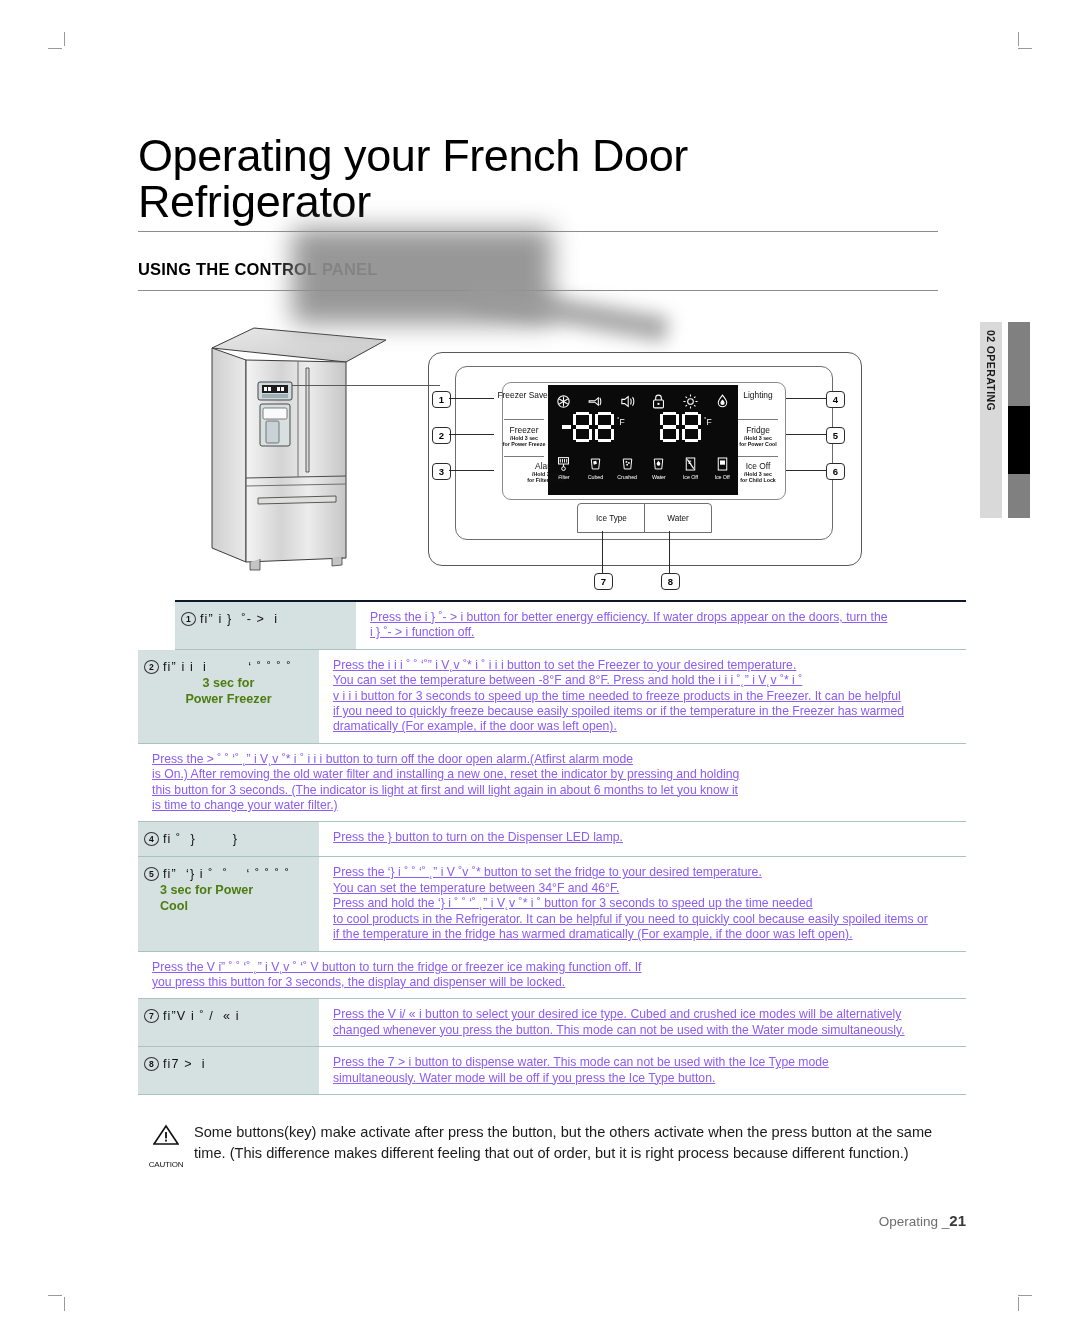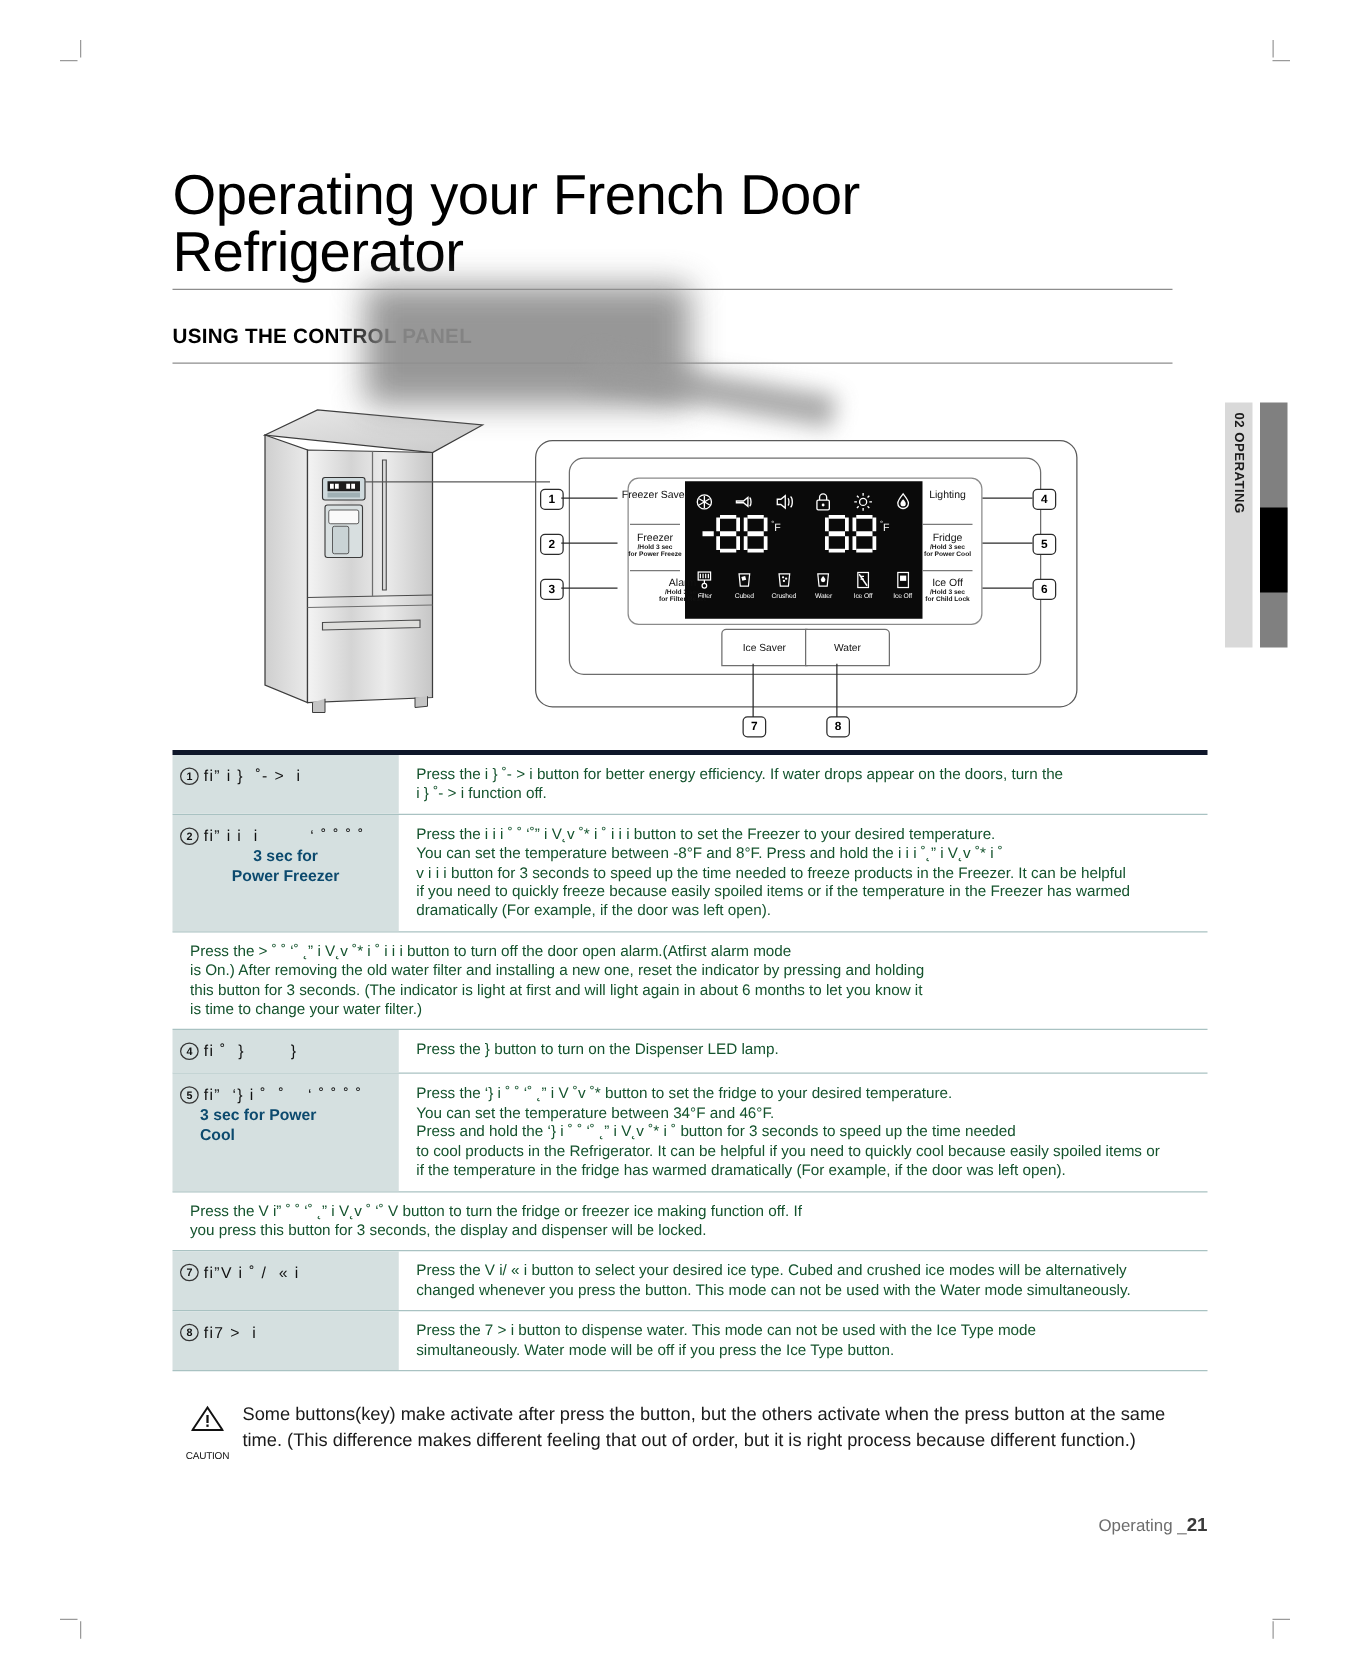--- a/index.html
+++ b/index.html
@@ -117,37 +117,37 @@
     background:#fff;font-size:9.5px;font-weight:bold;color:#000;
     display:flex;align-items:center;justify-content:center;
   }
   .lead{position:absolute;background:#2b2b2b;}
   .lead.h{height:1.1px;}
   .lead.v{width:1.1px;}
 
   
   #tbl{position:absolute;left:138px;top:600px;width:828px;}
   .trow{position:relative;border-bottom:1px solid #a9c2c2;display:flex;}
-  .trow:first-child{border-top:4px solid #0f172a;}
+  .trow:first-child{border-top:2px solid #0f172a;margin-left:37px;}
   .tlab{
     width:181px;flex:0 0 181px;background:#d5e0e0;box-sizing:border-box;
     padding:9px 6px 9px 6px;position:relative;
   }
   .tbody{
     flex:1;box-sizing:border-box;padding:8px 4px 8px 14px;
-    font-size:12.2px;line-height:15.4px;color:#14532d;
+    font-size:12.2px;line-height:15.4px;color:#8b5cf6;text-decoration:underline;
   }
   .tbody p{margin:0;}
   .labline{font-size:12.6px;line-height:16px;color:#111;white-space:pre;}
   .labnum{
     display:inline-flex;align-items:center;justify-content:center;
     width:13px;height:12px;border:1px solid #333;border-radius:50%;
     font-size:8.6px;font-weight:bold;margin-right:4px;vertical-align:1px;
   }
-  .labbold{font-size:12.6px;line-height:16px;font-weight:bold;color:#0c4a6e;text-align:center;}
+  .labbold{font-size:12.6px;line-height:16px;font-weight:bold;color:#4d7c0f;text-align:center;}
   .g{letter-spacing:1.1px;}
 
   
   #caution{position:absolute;left:138px;top:1122px;width:828px;display:flex;}
   #cautionIcon{width:56px;flex:0 0 56px;text-align:center;padding-top:2px;}
   #cautionIcon .tri{display:block;margin:0 auto;}
   #cautionIcon b{display:block;font-size:8px;font-weight:normal;letter-spacing:-.2px;margin-top:14px;}
   #cautionText{flex:1;font-size:14.6px;line-height:20.5px;color:#1a1a1a;}
 
   
@@ -410,21 +410,21 @@
 for Power Cool</div>
   </div>
   <div class="sepline" style="left:738px;top:456px;"></div>
   <div class="sideLab" style="left:728px;top:461px;">
     <div class="big">Ice Off</div>
     <div class="sm" style="white-space:pre-line;">/Hold 3 sec
 for Child Lock</div>
   </div>
 
   <div class="pbtn" id="btnIce">
-    <span>Ice Saver</span>
+    <span>Ice Type</span>
   </div>
   <div class="pbtn" id="btnWater">
     <span>Water</span>
   </div>
 
   <div class="badge" style="left:432px;top:391px;">1</div>
   <div class="lead h" style="left:449px;top:398px;width:45px;"></div>
 
   <div class="badge" style="left:432px;top:427px;">2</div>
   <div class="lead h" style="left:449px;top:434px;width:45px;"></div>

